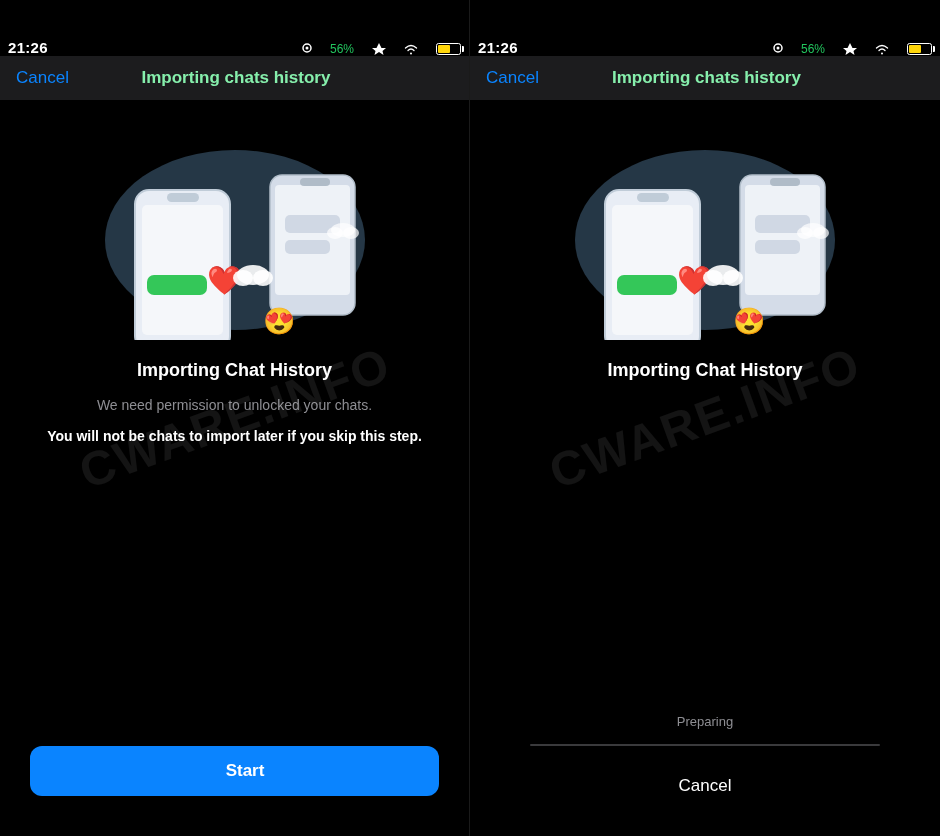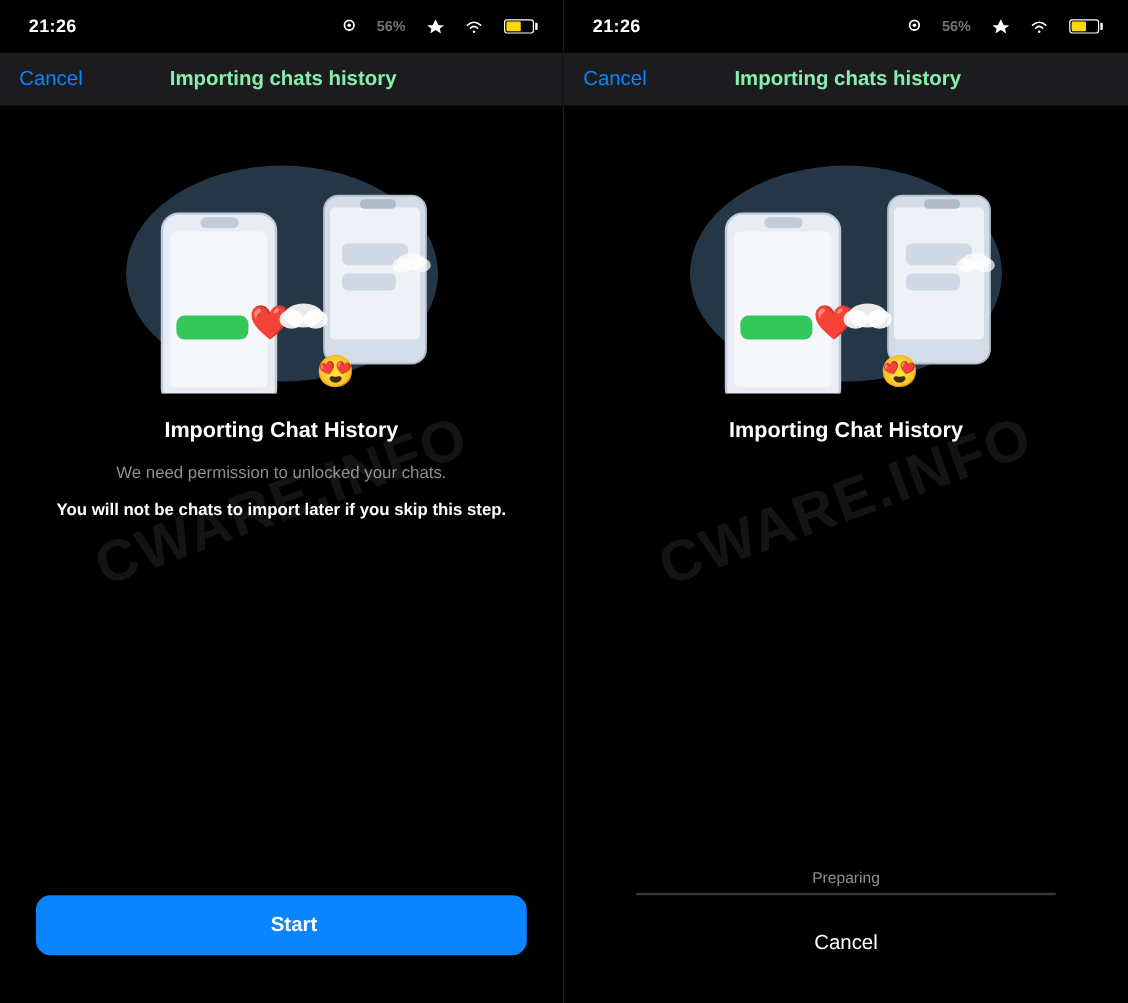--- a/index.html
+++ b/index.html
@@ -18,43 +18,42 @@
       height: 836px;
       background: #000;
       display: flex;
       flex-direction: column;
       position: relative;
       border-right: 1px solid #1a1a1a;
     }
 
     
     .status-bar {
-      height: 44px;
+      height: 56px;
       background: #000;
       display: flex;
-      align-items: center;
+      align-items: flex-end;
       justify-content: space-between;
-      padding: 0 24px;
+      padding: 0 8px;
       flex-shrink: 0;
     }
 
     .status-time {
       font-size: 15px;
       font-weight: 600;
       color: #fff;
       letter-spacing: 0.3px;
     }
 
     .status-icons {
       display: flex;
       align-items: center;
       gap: 18px;
       font-size: 12px;
-      color: #737373;
-      font-weight: bold;
+      color: #22c55e;
     }
 
     .battery-icon {
       width: 25px;
       height: 12px;
       border: 1.5px solid #fff;
       border-radius: 2.5px;
       position: relative;
       display: inline-flex;
       align-items: center;
@@ -170,21 +169,21 @@
     .progress-section {
       width: 100%;
       padding: 0 30px;
       margin-bottom: 20px;
     }
 
     .progress-label {
       font-size: 13px;
       color: #8e8e93;
       text-align: center;
-      margin-bottom: 5px;
+      margin-bottom: 15px;
     }
 
     .progress-bar-track {
       width: 100%;
       height: 2px;
       background: #3a3a3c;
       border-radius: 1px;
     }
 
     .progress-bar-fill {

